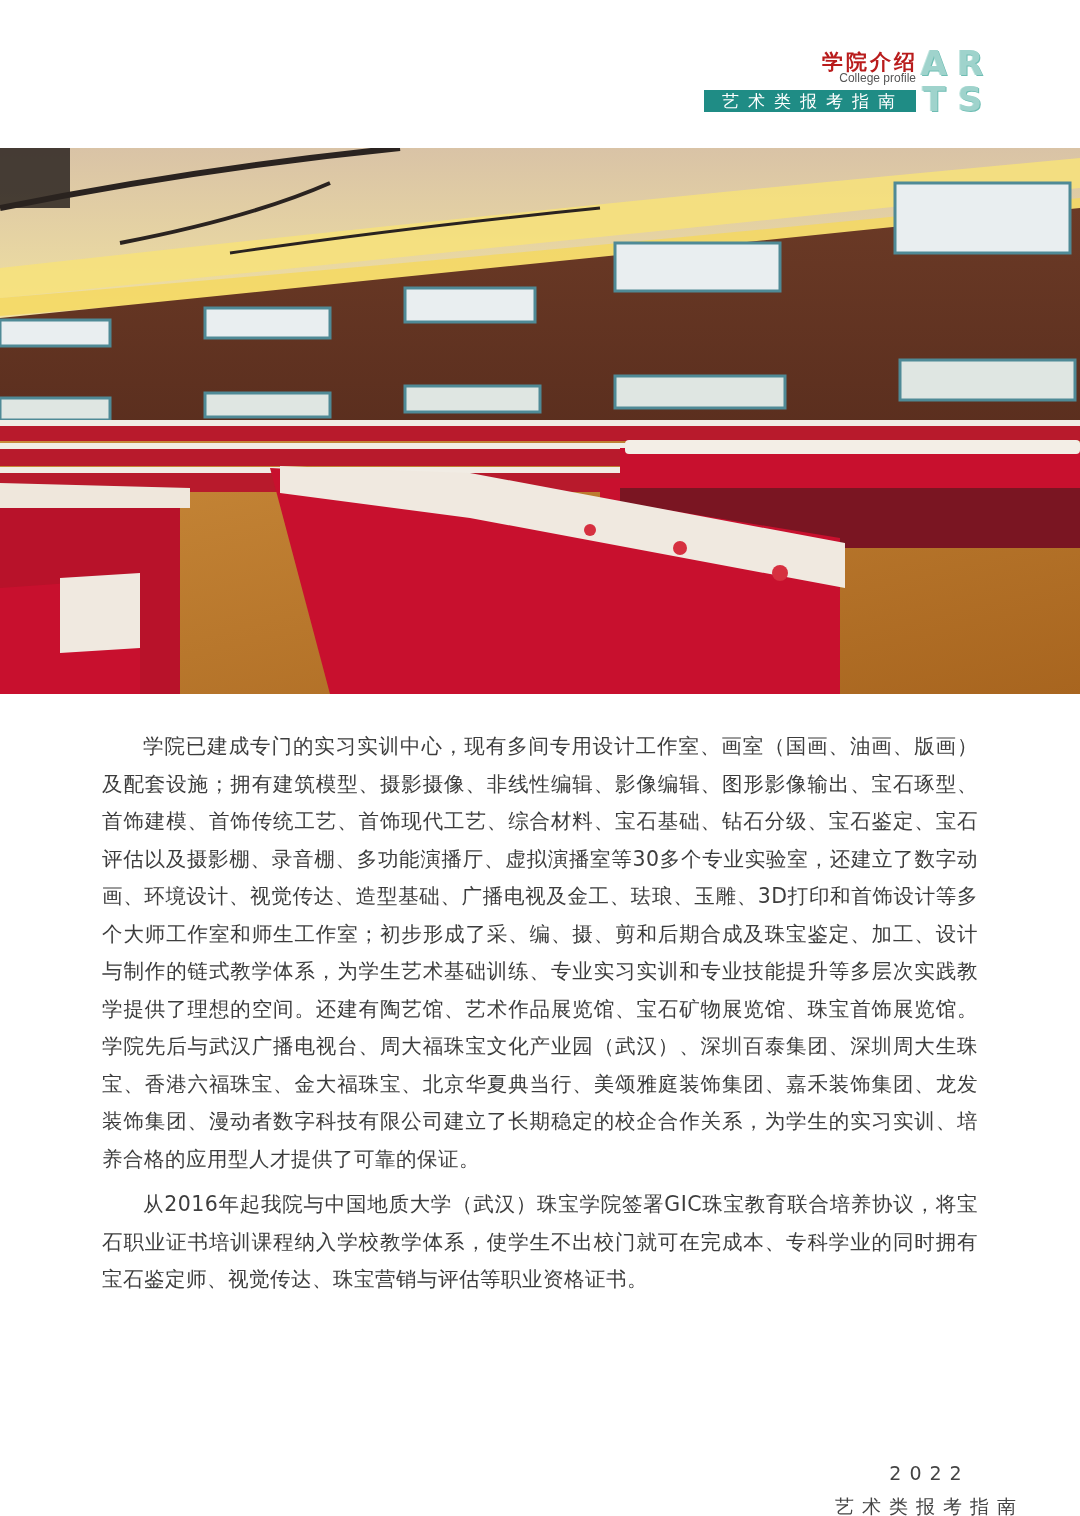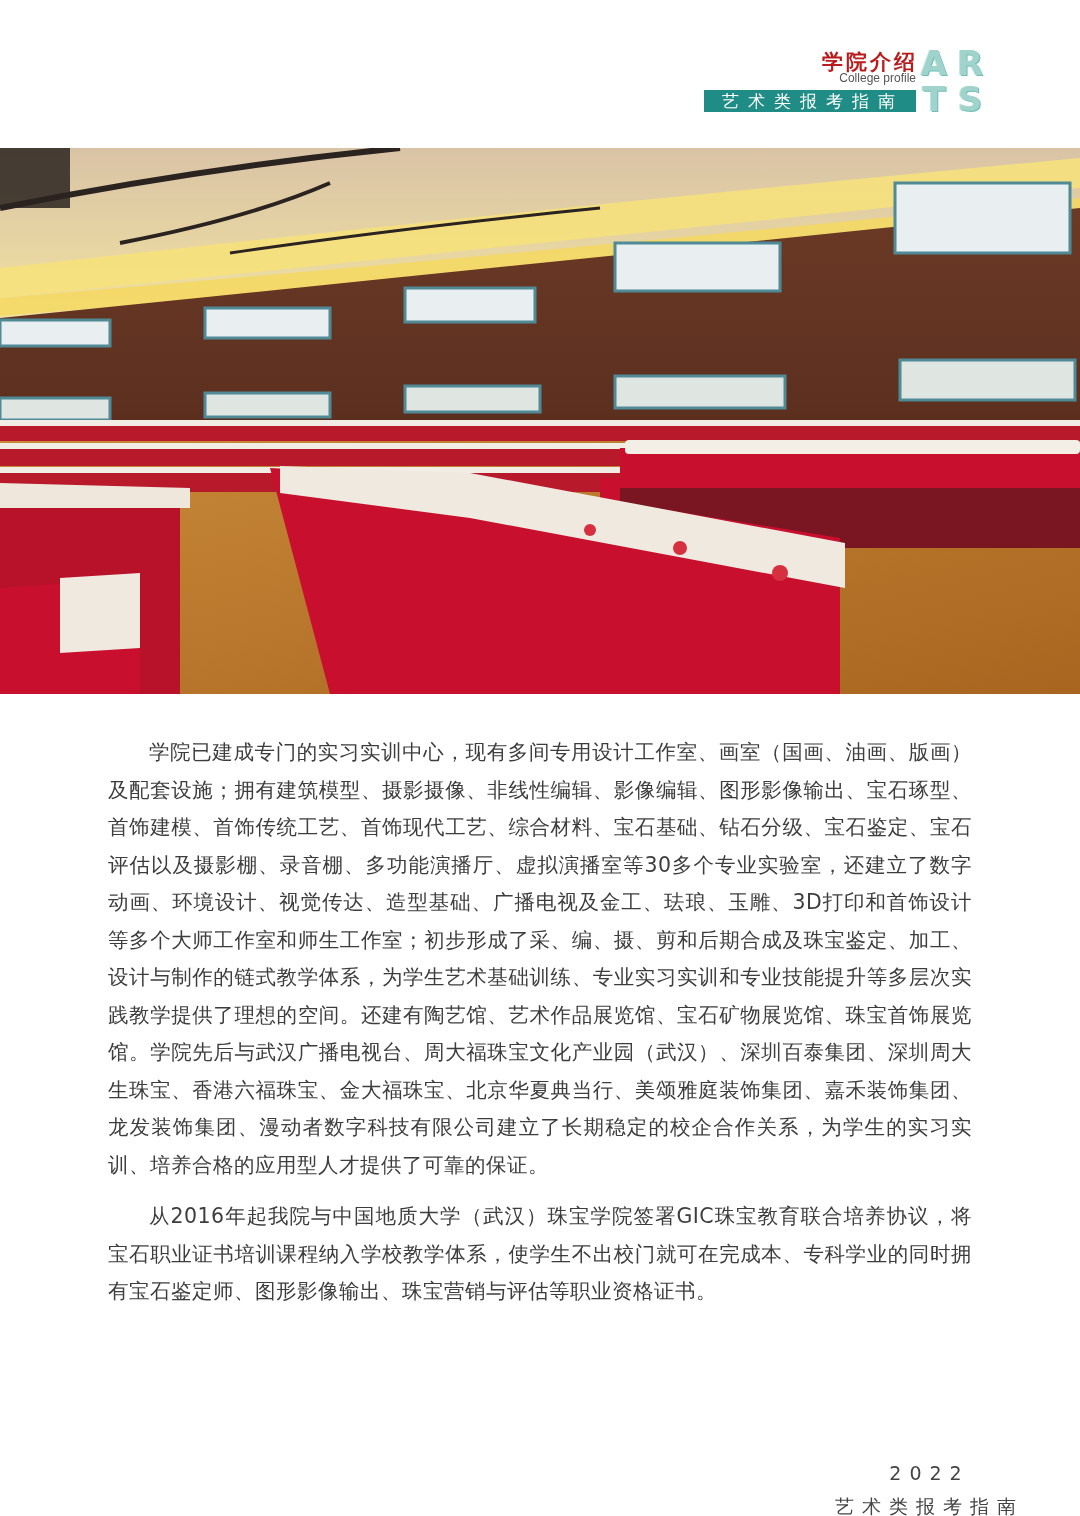--- a/index.html
+++ b/index.html
@@ -36,21 +36,21 @@
       background: #7a3b28;
     }
     .photo svg { display: block; }
 
     
     .article {
       position: absolute; left: 94px; top: 720px; width: 892px;
       font-size: 20.5px; line-height: 37.5px; color: #3d3d3d; letter-spacing: 0.5px;
       text-align: justify;
     }
-    .article p { margin: 14px; text-indent: 2em; }
+    .article p { margin: 8px; text-indent: 2em; }
 
     
     .footer {
       position: absolute; right: 56px; top: 1462px; font-size: 19px; color: #444;
       letter-spacing: 8px; display: flex; align-items: center; gap: 10px; flex-direction: column;
     }
     .footer .sep { width: 2px; height: 18px; background: #555; margin: 0 10px; }
     .footer .page { letter-spacing: 0; }
   </style>
 </head>
@@ -146,21 +146,21 @@
     <path d="M0 335 L190 340 L190 360 L0 360 Z" fill="#efe7dc"></path>
     <path d="M0 440 L140 430 L140 546 L0 546 Z" fill="#c8102e"></path>
     <path d="M60 430 L140 425 L140 500 L60 505 Z" fill="#f0e9e0"></path>
 
     <rect x="0" y="0" width="70" height="60" fill="#2a2320" opacity="0.85"></rect>
   </svg>
 </div>
 
 <div class="article">
   <p>学院已建成专门的实习实训中心，现有多间专用设计工作室、画室（国画、油画、版画）及配套设施；拥有建筑模型、摄影摄像、非线性编辑、影像编辑、图形影像输出、宝石琢型、首饰建模、首饰传统工艺、首饰现代工艺、综合材料、宝石基础、钻石分级、宝石鉴定、宝石评估以及摄影棚、录音棚、多功能演播厅、虚拟演播室等30多个专业实验室，还建立了数字动画、环境设计、视觉传达、造型基础、广播电视及金工、珐琅、玉雕、3D打印和首饰设计等多个大师工作室和师生工作室；初步形成了采、编、摄、剪和后期合成及珠宝鉴定、加工、设计与制作的链式教学体系，为学生艺术基础训练、专业实习实训和专业技能提升等多层次实践教学提供了理想的空间。还建有陶艺馆、艺术作品展览馆、宝石矿物展览馆、珠宝首饰展览馆。学院先后与武汉广播电视台、周大福珠宝文化产业园（武汉）、深圳百泰集团、深圳周大生珠宝、香港六福珠宝、金大福珠宝、北京华夏典当行、美颂雅庭装饰集团、嘉禾装饰集团、龙发装饰集团、漫动者数字科技有限公司建立了长期稳定的校企合作关系，为学生的实习实训、培养合格的应用型人才提供了可靠的保证。</p>
-  <p>从2016年起我院与中国地质大学（武汉）珠宝学院签署GIC珠宝教育联合培养协议，将宝石职业证书培训课程纳入学校教学体系，使学生不出校门就可在完成本、专科学业的同时拥有宝石鉴定师、图形影像输出、珠宝营销与评估等职业资格证书。</p>
+  <p>从2016年起我院与中国地质大学（武汉）珠宝学院签署GIC珠宝教育联合培养协议，将宝石职业证书培训课程纳入学校教学体系，使学生不出校门就可在完成本、专科学业的同时拥有宝石鉴定师、视觉传达、珠宝营销与评估等职业资格证书。</p>
 </div>
 
 <div class="footer">
   <span>2022</span>
   <span>艺术类报考指南</span>
   <span class="sep"></span>
   <span class="page">4</span>
 </div>
 
 </body></html>

